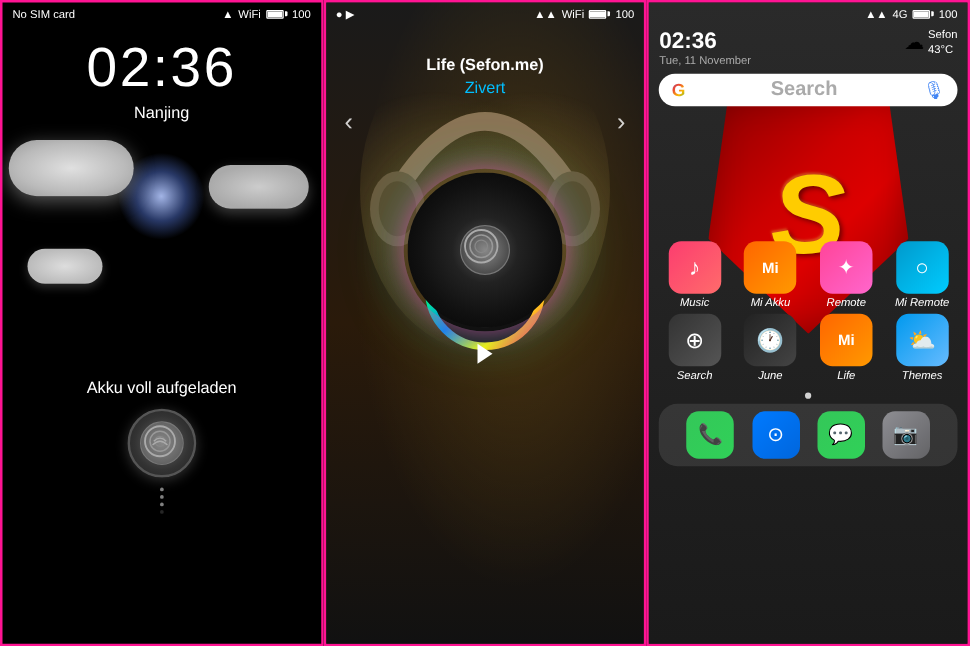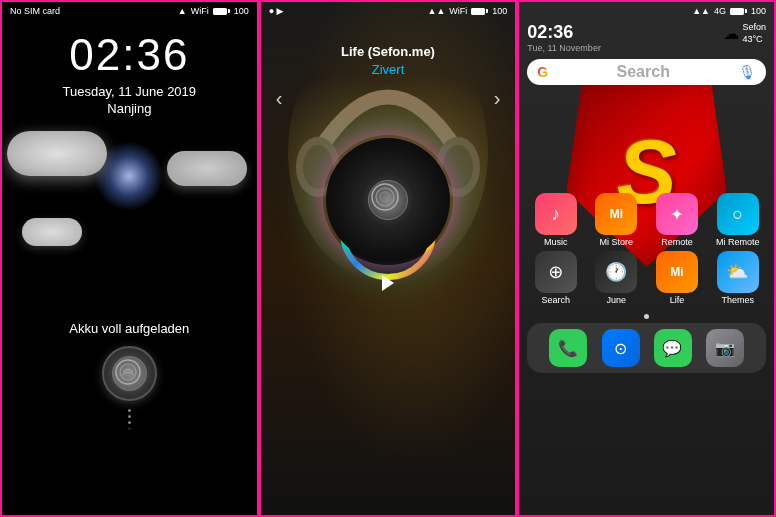--- a/index.html
+++ b/index.html
@@ -454,20 +454,21 @@
       display: flex;
       align-items: center;
       justify-content: center;
       font-size: 20px;
     }
 
     .app-label {
       font-size: 9px;
       color: #fff;
       text-align: right;
+      font-style: italic;
     }
 
     
     .icon-music { background: linear-gradient(135deg, #fc3d6f, #ff6b6b); }
     .icon-mistore { background: linear-gradient(135deg, #ff6600, #ff9900); }
     .icon-themes { background: linear-gradient(135deg, #ff4499, #ff66cc); }
     .icon-miremote { background: linear-gradient(135deg, #0099cc, #00ccff); }
     .icon-compass { background: linear-gradient(135deg, #333, #555); }
     .icon-clock { background: linear-gradient(135deg, #222, #444); }
     .icon-apps { background: linear-gradient(135deg, #ff6600, #ff9900); }
@@ -551,21 +552,20 @@
           <div class="battery-body">
               <div class="battery-fill" style="width:100%"></div>
             </div>
           <div class="battery-tip"></div>
         </div>
         <span style="font-size:9px;color:#fff;">100</span>
       </div>
     </div>
 
     <div class="screen1-time">02:36</div>
-    <div class="screen1-date">Tuesday, 11 June 2019</div>
     <div class="screen1-city">Nanjing</div>
 
     <div class="cloud-container">
       <div class="moon-glow"></div>
       <div class="cloud1"></div>
       <div class="cloud2"></div>
       <div class="cloud3"></div>
     </div>
 
     <div class="screen1-battery-text">Akku voll aufgeladen</div>
@@ -710,21 +710,21 @@
       <div class="app-item">
         <div class="app-icon icon-music">
           <span style="color:#fff;font-size:18px;">♪</span>
         </div>
         <span class="app-label">Music</span>
       </div>
       <div class="app-item">
         <div class="app-icon icon-mistore">
           <span style="color:#fff;font-size:12px;font-weight:bold;">Mi</span>
         </div>
-        <span class="app-label">Mi Store</span>
+        <span class="app-label">Mi Akku</span>
       </div>
       <div class="app-item">
         <div class="app-icon icon-themes">
           <span style="color:#fff;font-size:16px;">✦</span>
         </div>
         <span class="app-label">Remote</span>
       </div>
       <div class="app-item">
         <div class="app-icon icon-miremote">
           <span style="color:#fff;font-size:18px;">○</span>

